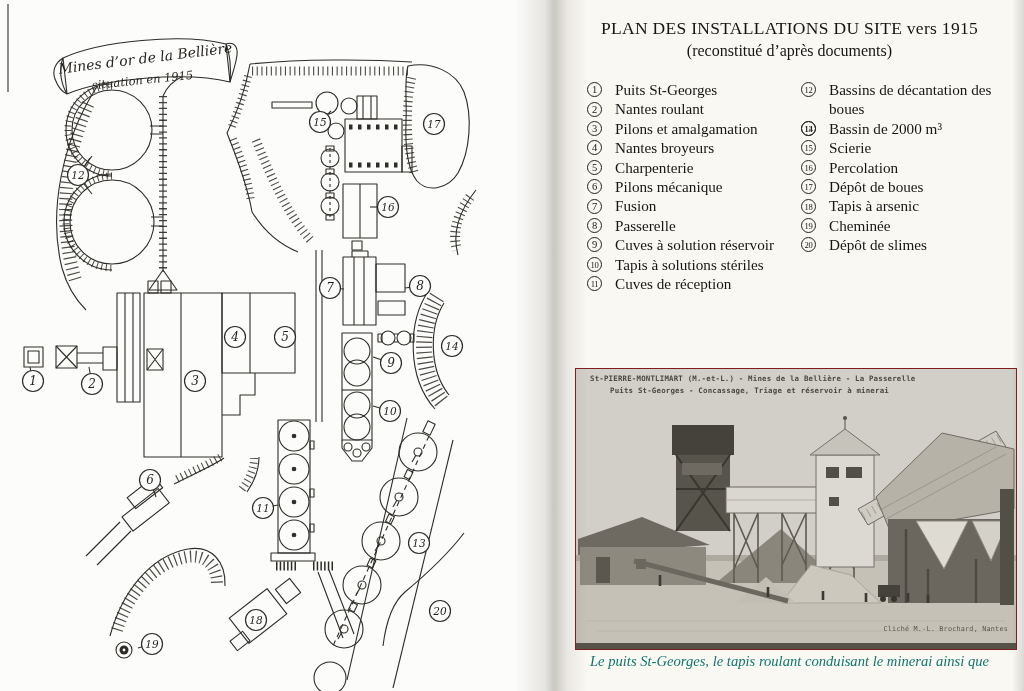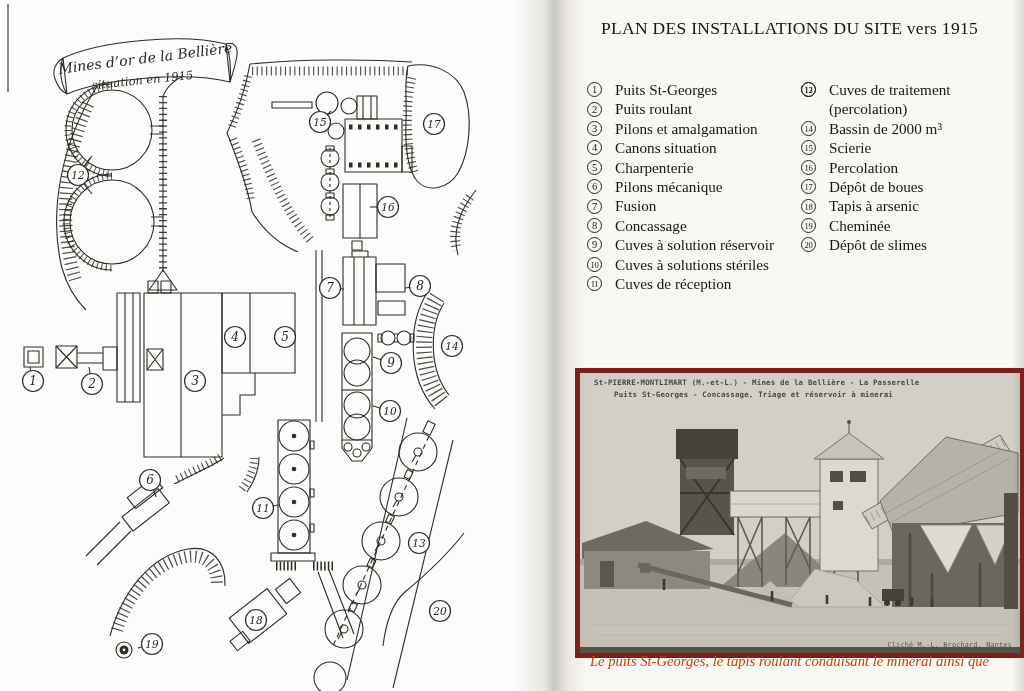--- a/index.html
+++ b/index.html
@@ -19,30 +19,30 @@
   #title-line1{font-size:17.5px;letter-spacing:.3px;}
   #title-line2{font-size:16px;margin-top:3px;}
   .legend-col{position:absolute;top:80px;color:#161616;}
   #legend-left{left:32px;width:213px;}
   #legend-right{left:246px;width:220px;}
   .legend-col ul{list-style:none;margin:0;padding:0;}
   .legend-col li{position:relative;padding-left:28px;font-size:15.2px;line-height:19.4px;}
   .lnum{position:absolute;left:0;top:2.2px;width:15px;height:15px;border:1.2px solid #222;border-radius:50%;
     font-size:10.5px;line-height:14.5px;text-align:center;box-sizing:border-box;}
   .lnum.two{font-size:8.6px;letter-spacing:-.4px;line-height:14.8px;}
-  #photo{position:absolute;left:20px;top:368px;width:440px;height:280px;background:#fef9c3;border:5px solid #7f1d1d;box-sizing:content-box;}
+  #photo{position:absolute;left:20px;top:368px;width:440px;height:280px;background:#fef9c3;border:1px solid #7f1d1d;box-sizing:content-box;}
   #photo svg{display:block;}
   .photo-cap{position:absolute;left:0;width:440px;font-family:"DejaVu Sans Mono",monospace;font-weight:bold;
     font-size:7.4px;letter-spacing:.2px;color:#4b4841;}
   #photo-cap1{top:5px;padding-left:14px;}
   #photo-cap2{top:17px;padding-left:34px;}
-  #photo-credit{position:absolute;right:8px;bottom:4px;font-family:"DejaVu Sans Mono",monospace;
+  #photo-credit{position:absolute;right:8px;bottom:16px;font-family:"DejaVu Sans Mono",monospace;
     font-size:6.8px;color:#5a564e;letter-spacing:.2px;}
   #bottom-caption{position:absolute;left:0;top:653px;width:469px;text-align:center;font-style:italic;
-    font-size:14.6px;line-height:17.6px;color:#c2410c;}
+    font-size:14.6px;line-height:17.6px;color:#0f766e;}
 </style>
 </head>
 <body>
 
 <div id="scan">
 
   <div id="left-page" class="page">
     <svg id="map-svg" width="555" height="691" viewBox="0 0 555 691">
       <g stroke="#2e2c28" fill="none" stroke-width="1.1" stroke-linecap="butt" stroke-linejoin="round">
 
@@ -364,78 +364,79 @@
             </g>
           </g>
       </g>
     </svg>
   </div>
 
   <div id="right-page" class="page">
 
     <div id="title-block">
       <div id="title-line1">PLAN DES INSTALLATIONS DU SITE vers 1915</div>
+      <div id="title-line2">(reconstitué d’après documents)</div>
     </div>
 
     <div id="legend-left" class="legend-col">
       <ul id="legend-left-list">
           <li>
         <span class="lnum">1</span>
         <span>Puits St-Georges</span>
       </li>
           <li>
         <span class="lnum">2</span>
-        <span>Puits roulant</span>
+        <span>Nantes roulant</span>
       </li>
           <li>
         <span class="lnum">3</span>
         <span>Pilons et amalgamation</span>
       </li>
           <li>
         <span class="lnum">4</span>
-        <span>Canons situation</span>
+        <span>Nantes broyeurs</span>
       </li>
           <li>
         <span class="lnum">5</span>
         <span>Charpenterie</span>
       </li>
           <li>
         <span class="lnum">6</span>
         <span>Pilons mécanique</span>
       </li>
           <li>
         <span class="lnum">7</span>
         <span>Fusion</span>
       </li>
           <li>
         <span class="lnum">8</span>
-        <span>Concassage</span>
+        <span>Passerelle</span>
       </li>
           <li>
         <span class="lnum">9</span>
         <span>Cuves à solution réservoir</span>
       </li>
           <li>
         <span class="lnum two">10</span>
-        <span>Cuves à solutions stériles</span>
+        <span>Tapis à solutions stériles</span>
       </li>
           <li>
         <span class="lnum two">11</span>
         <span>Cuves de réception</span>
       </li>
         </ul>
     </div>
     <div id="legend-right" class="legend-col">
       <ul id="legend-right-list">
           <li>
         <span class="lnum two">12</span>
+        <span>Bassins de décantation des boues</span>
       </li>
           <li>
         <span class="lnum two">13</span>
-        <span>Cuves de traitement (percolation)</span>
       </li>
           <li>
         <span class="lnum two">14</span>
         <span>Bassin de 2000 m³</span>
       </li>
           <li>
         <span class="lnum two">15</span>
         <span>Scierie</span>
       </li>
           <li>

